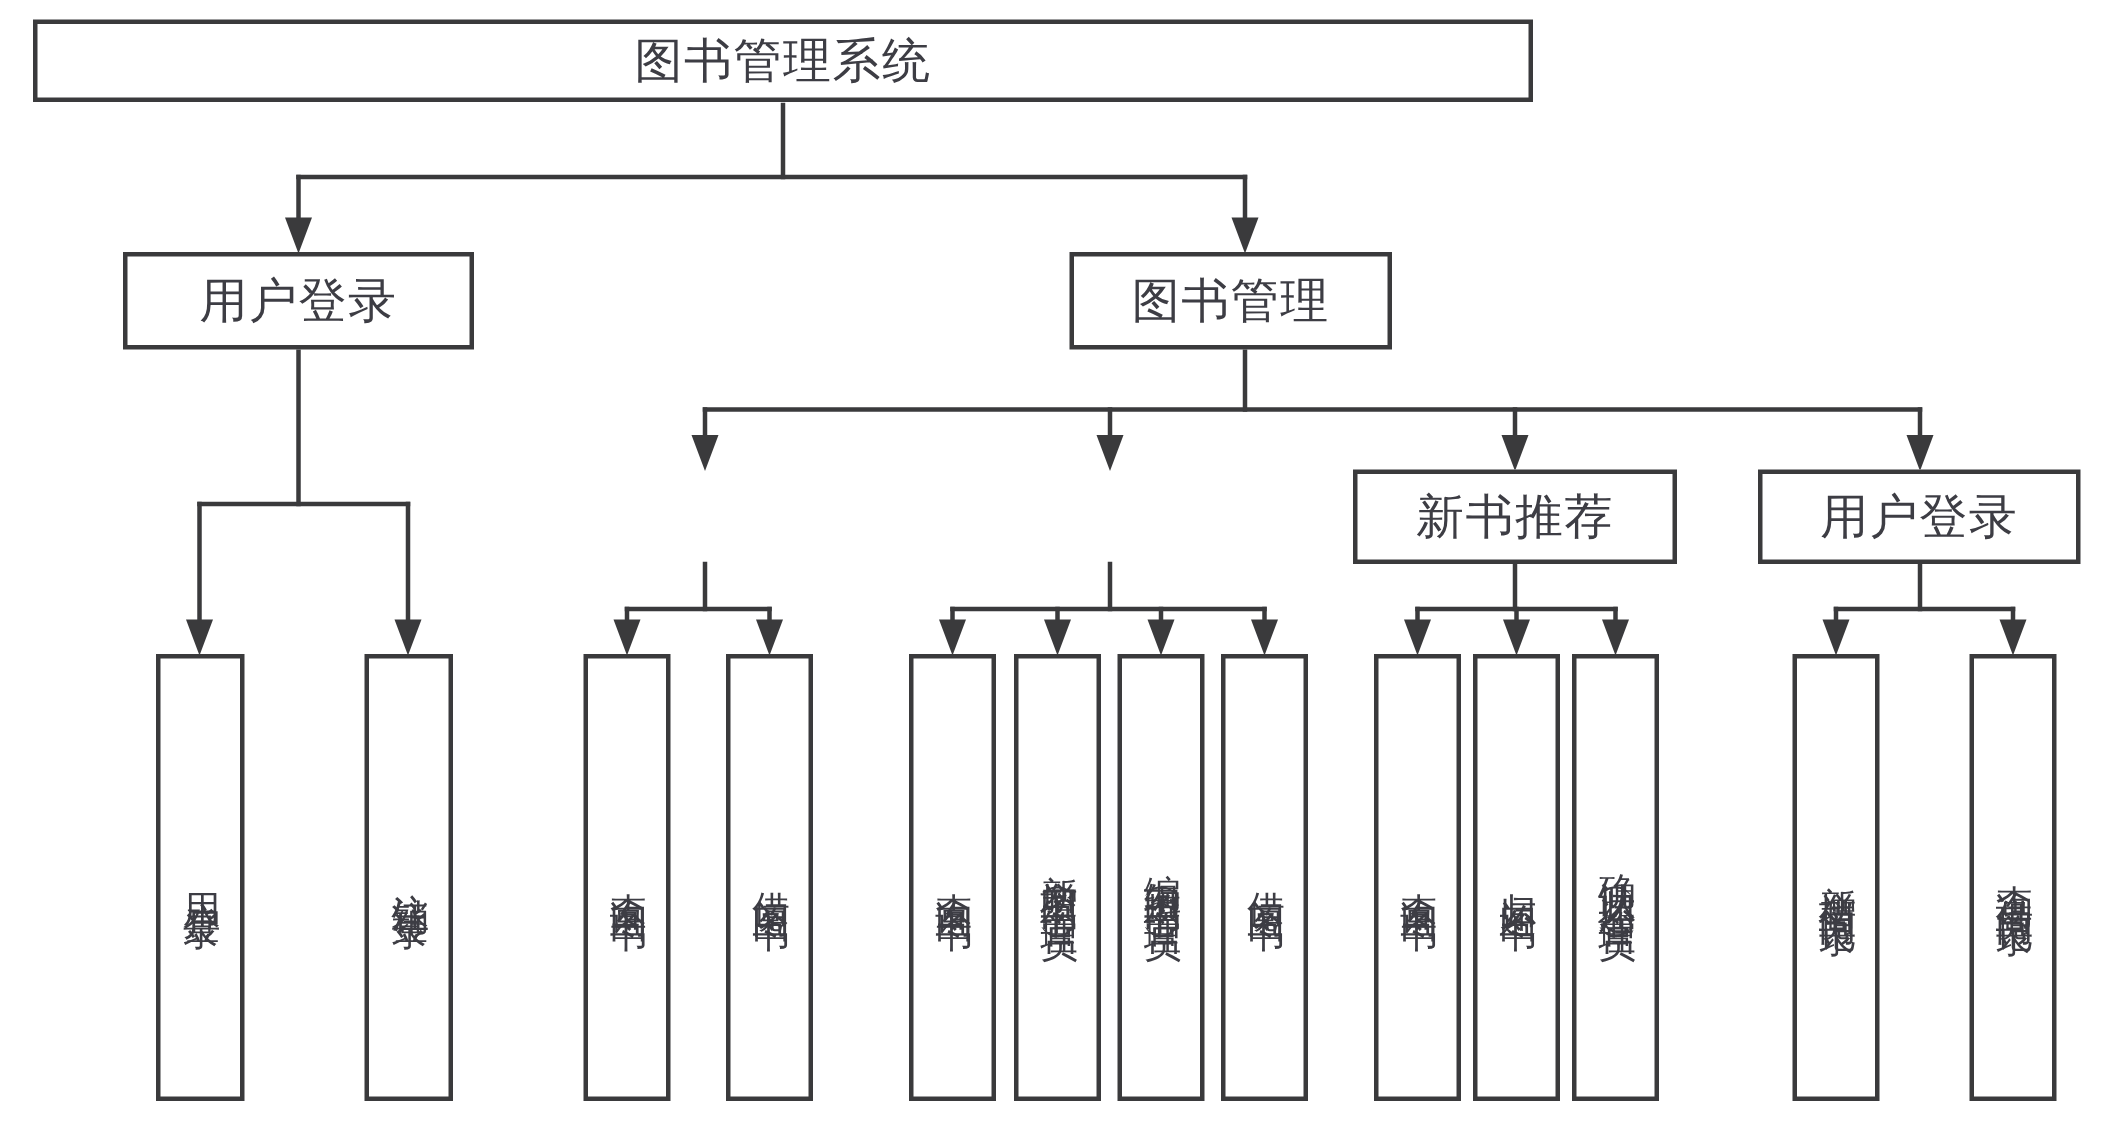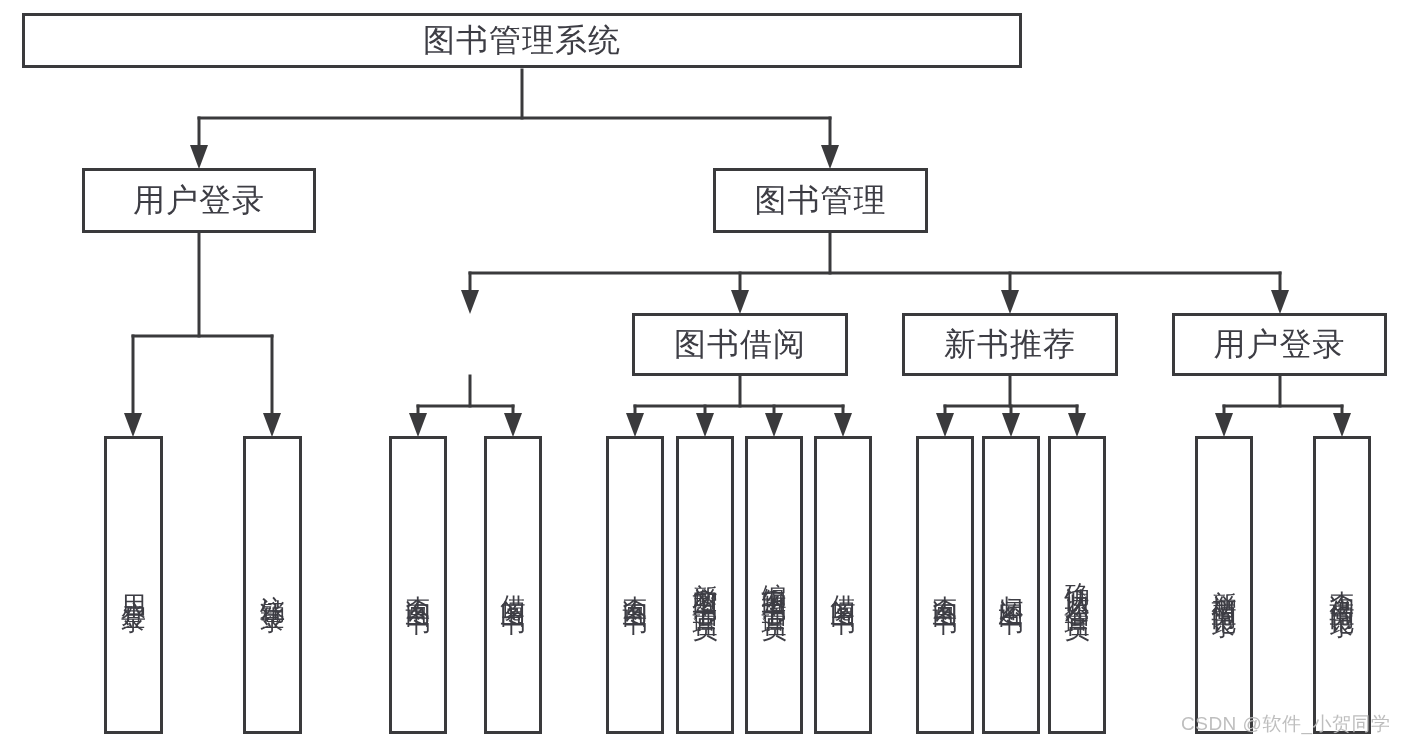--- a/index.html
+++ b/index.html
@@ -95,21 +95,20 @@
         <line x1="1342" y1="406" x2="1342" y2="418" stroke="#3a3a3c" stroke-width="3" stroke-linecap="square"></line>
         <polygon points="1342,437 1333,413 1351,413" fill="#3a3a3c"></polygon>
       </g>
     </svg>
 
   <div class="box lbl" style="left:22px;top:13px;width:1000px;height:55px">图书管理系统</div>
 
   <div class="box lbl" style="left:82px;top:168px;width:234px;height:65px">用户登录</div>
   <div class="box lbl" style="left:713px;top:168px;width:215px;height:65px">图书管理</div>
 
-  <div class="box lbl" style="left:632px;top:313px;width:216px;height:63px">图书借阅</div>
   <div class="box lbl" style="left:902px;top:313px;width:216px;height:63px">新书推荐</div>
   <div class="box lbl" style="left:1172px;top:313px;width:215px;height:63px">用户登录</div>
 
   <div class="box leaf" style="left:104px;width:59px">用户登录</div>
   <div class="box leaf" style="left:243px;width:59px">注销登录</div>
 
   <div class="box leaf" style="left:389px">查询图书</div>
   <div class="box leaf" style="left:484px">借阅图书</div>
 
   <div class="box leaf" style="left:606px">查询图书</div>
@@ -117,14 +116,13 @@
   <div class="box leaf" style="left:745px">编辑图书（管理员）</div>
   <div class="box leaf" style="left:814px">借阅图书</div>
 
   <div class="box leaf" style="left:916px">查询图书</div>
   <div class="box leaf" style="left:982px">归还图书</div>
   <div class="box leaf" style="left:1048px">确认归还（管理员）</div>
 
   <div class="box leaf" style="left:1195px">新增借阅记录</div>
   <div class="box leaf" style="left:1313px">查询借阅记录</div>
 
-  <div class="watermark">CSDN @软件_小贺同学</div>
 </div>
 
 </body></html>

